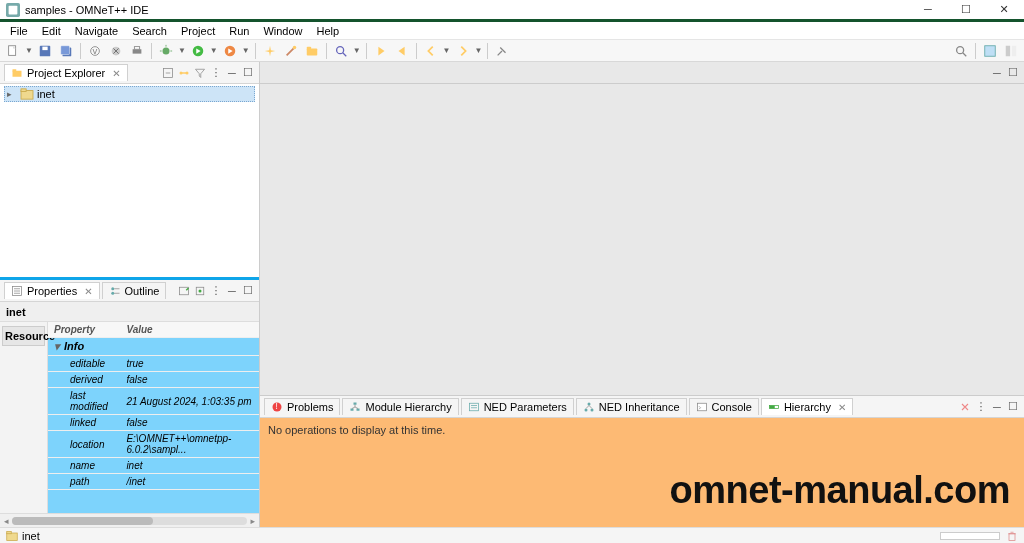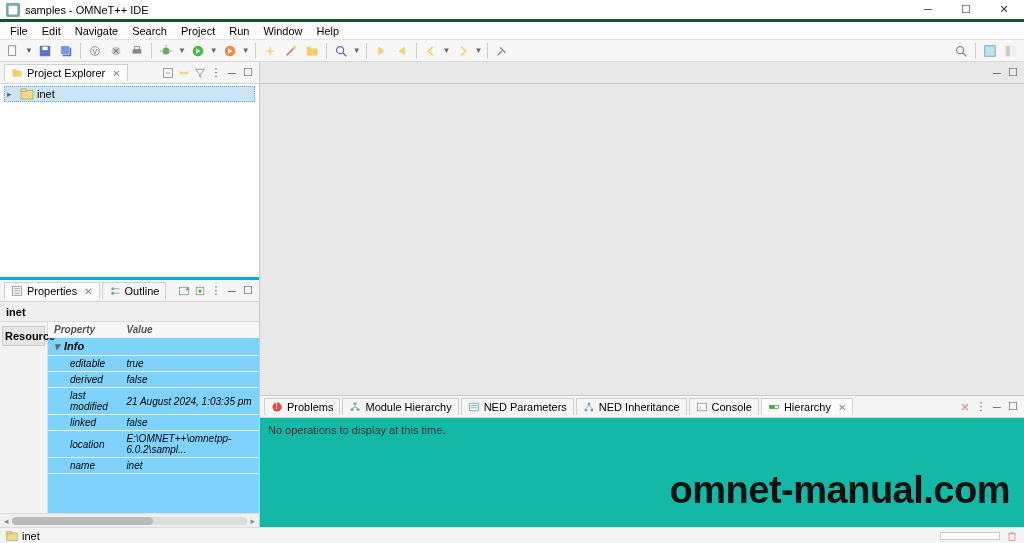--- a/index.html
+++ b/index.html
@@ -36,21 +36,21 @@
 .props-table { flex: 1; overflow: auto; font-style: italic; }
 .props-table table { width: 100%; border-collapse: collapse; }
 .props-table th, .props-table td { text-align: left; padding: 2px 6px; border-bottom: 1px solid #eee; font-size: 10px; }
 .props-table th { background: #f7f7f7; color: #555; }
 .props-table tr.group td { font-weight: bold; margin-top: 8px; }
 .props-table .caret { display: inline-block; width: 10px; color: #666; }
 .props-scroll { height: 14px; background: #f0f0f0; border-top: 1px solid #ddd; display: flex; align-items: center; padding: 0 4px; gap: 3px; }
 .props-scroll .thumb { flex: 1; height: 8px; background: #ddd; border-radius: 4px; position: relative; }
 .props-scroll .thumb::after { content:''; position:absolute; left:0; top:0; width:60%; height:100%; background:#bbb; border-radius:4px; }
 .bottom-pane { height: 132px; border-top: 1px solid #ccc; background: #fff; display: flex; flex-direction: column; }
-.bp-content { flex: 1; padding: 6px 8px; background: #14b8a6; color: #333; }
+.bp-content { flex: 1; padding: 6px 8px; background: #fdba74; color: #333; }
 .editor-area { flex: 1; background: #e8e8e8; }
 .statusbar { height: 16px; background: #f5f5f5; border-top: 1px solid #ddd; display: flex; align-items: center; padding: 0 6px; gap: 4px; }
 .status-right { margin-left: auto; display: flex; gap: 6px; align-items: center; }
 .watermark { position: absolute; right: 14px; bottom: 31px; font-size: 38px; font-weight: 700; color: #111; letter-spacing: -0.5px; font-family: Arial, sans-serif; pointer-events: none; }
 .minibtn { width: 14px; height: 14px; display:flex; align-items:center; justify-content:center; cursor:pointer; color:#555; }
 </style>
 </head>
 <body>
 
 <div class="titlebar">
@@ -332,20 +332,24 @@
                 </tr>
             <tr>
                   <td style="padding-left:22px">location</td>
                   <td>E:\OMNET++\omnetpp-6.0.2\sampl...</td>
                 </tr>
             <tr>
                   <td style="padding-left:22px">name</td>
                   <td>inet</td>
                 </tr>
             <tr>
+                  <td style="padding-left:22px">path</td>
+                  <td>/inet</td>
+                </tr>
+            <tr>
                   <td colspan="2" style="height:80px"></td>
                 </tr>
           </tbody>
             </table>
         </div>
       </div>
       <div class="props-scroll">
         <span style="color:#888;font-size:9px;">◂</span>
         <div class="thumb"></div>
         <span style="color:#888;font-size:9px;">▸</span>

